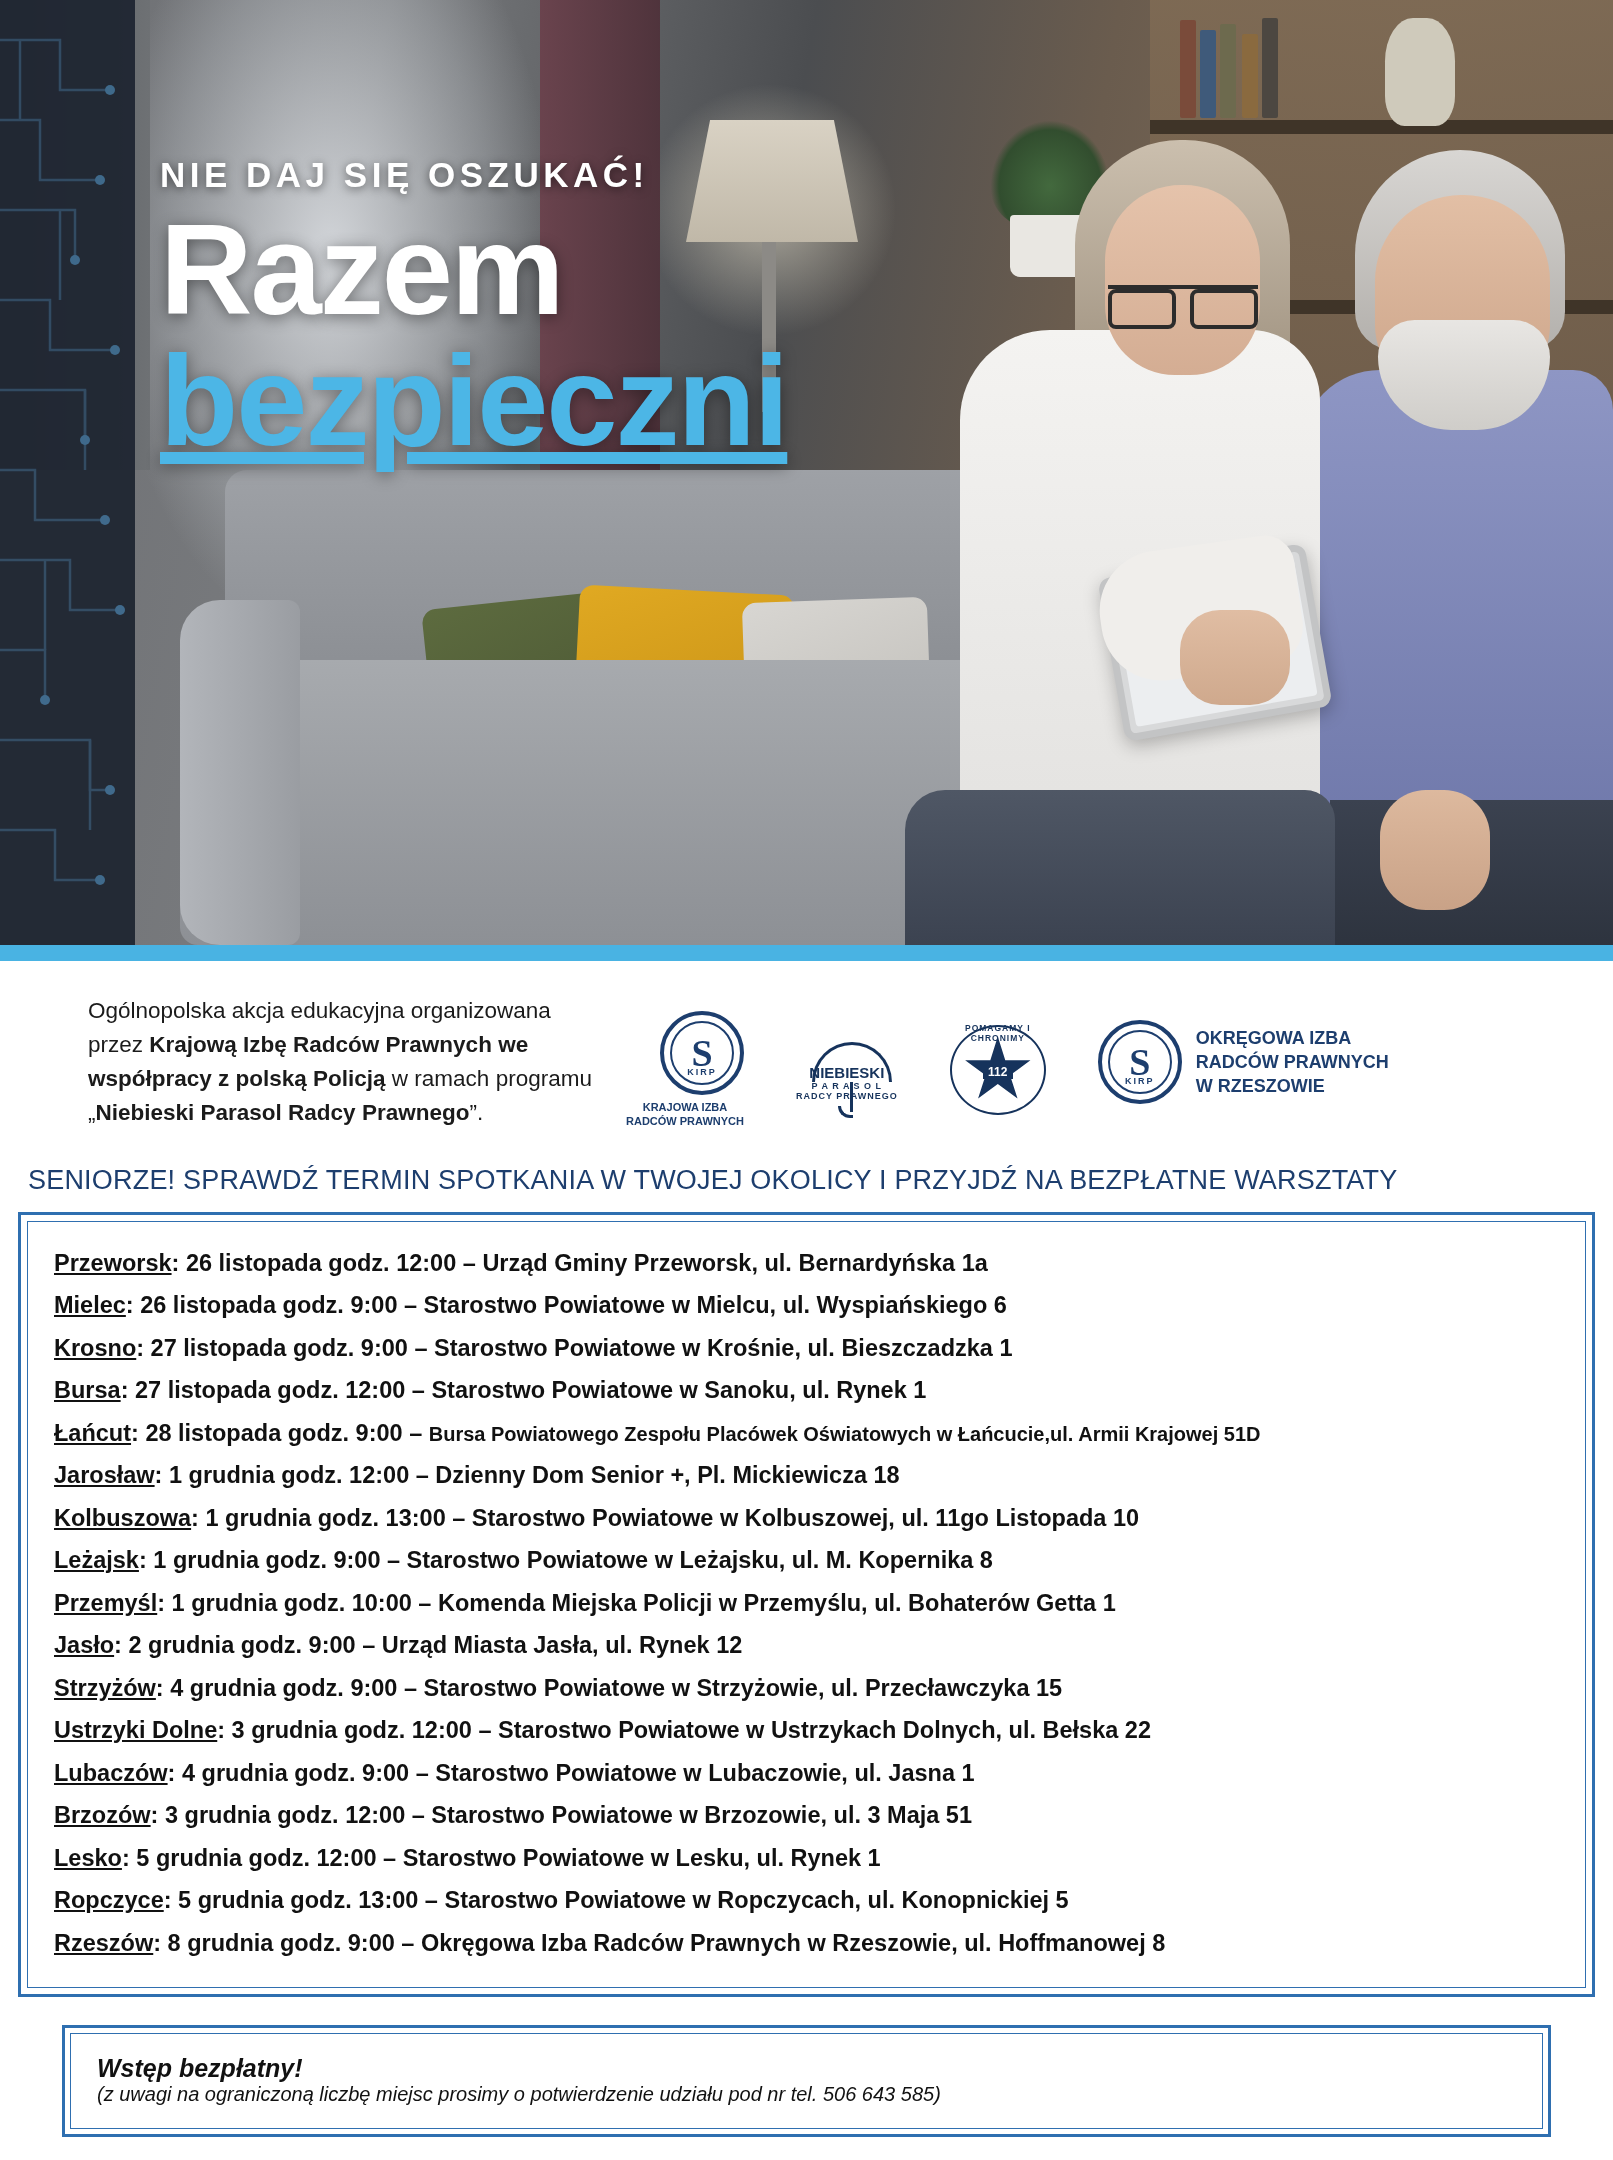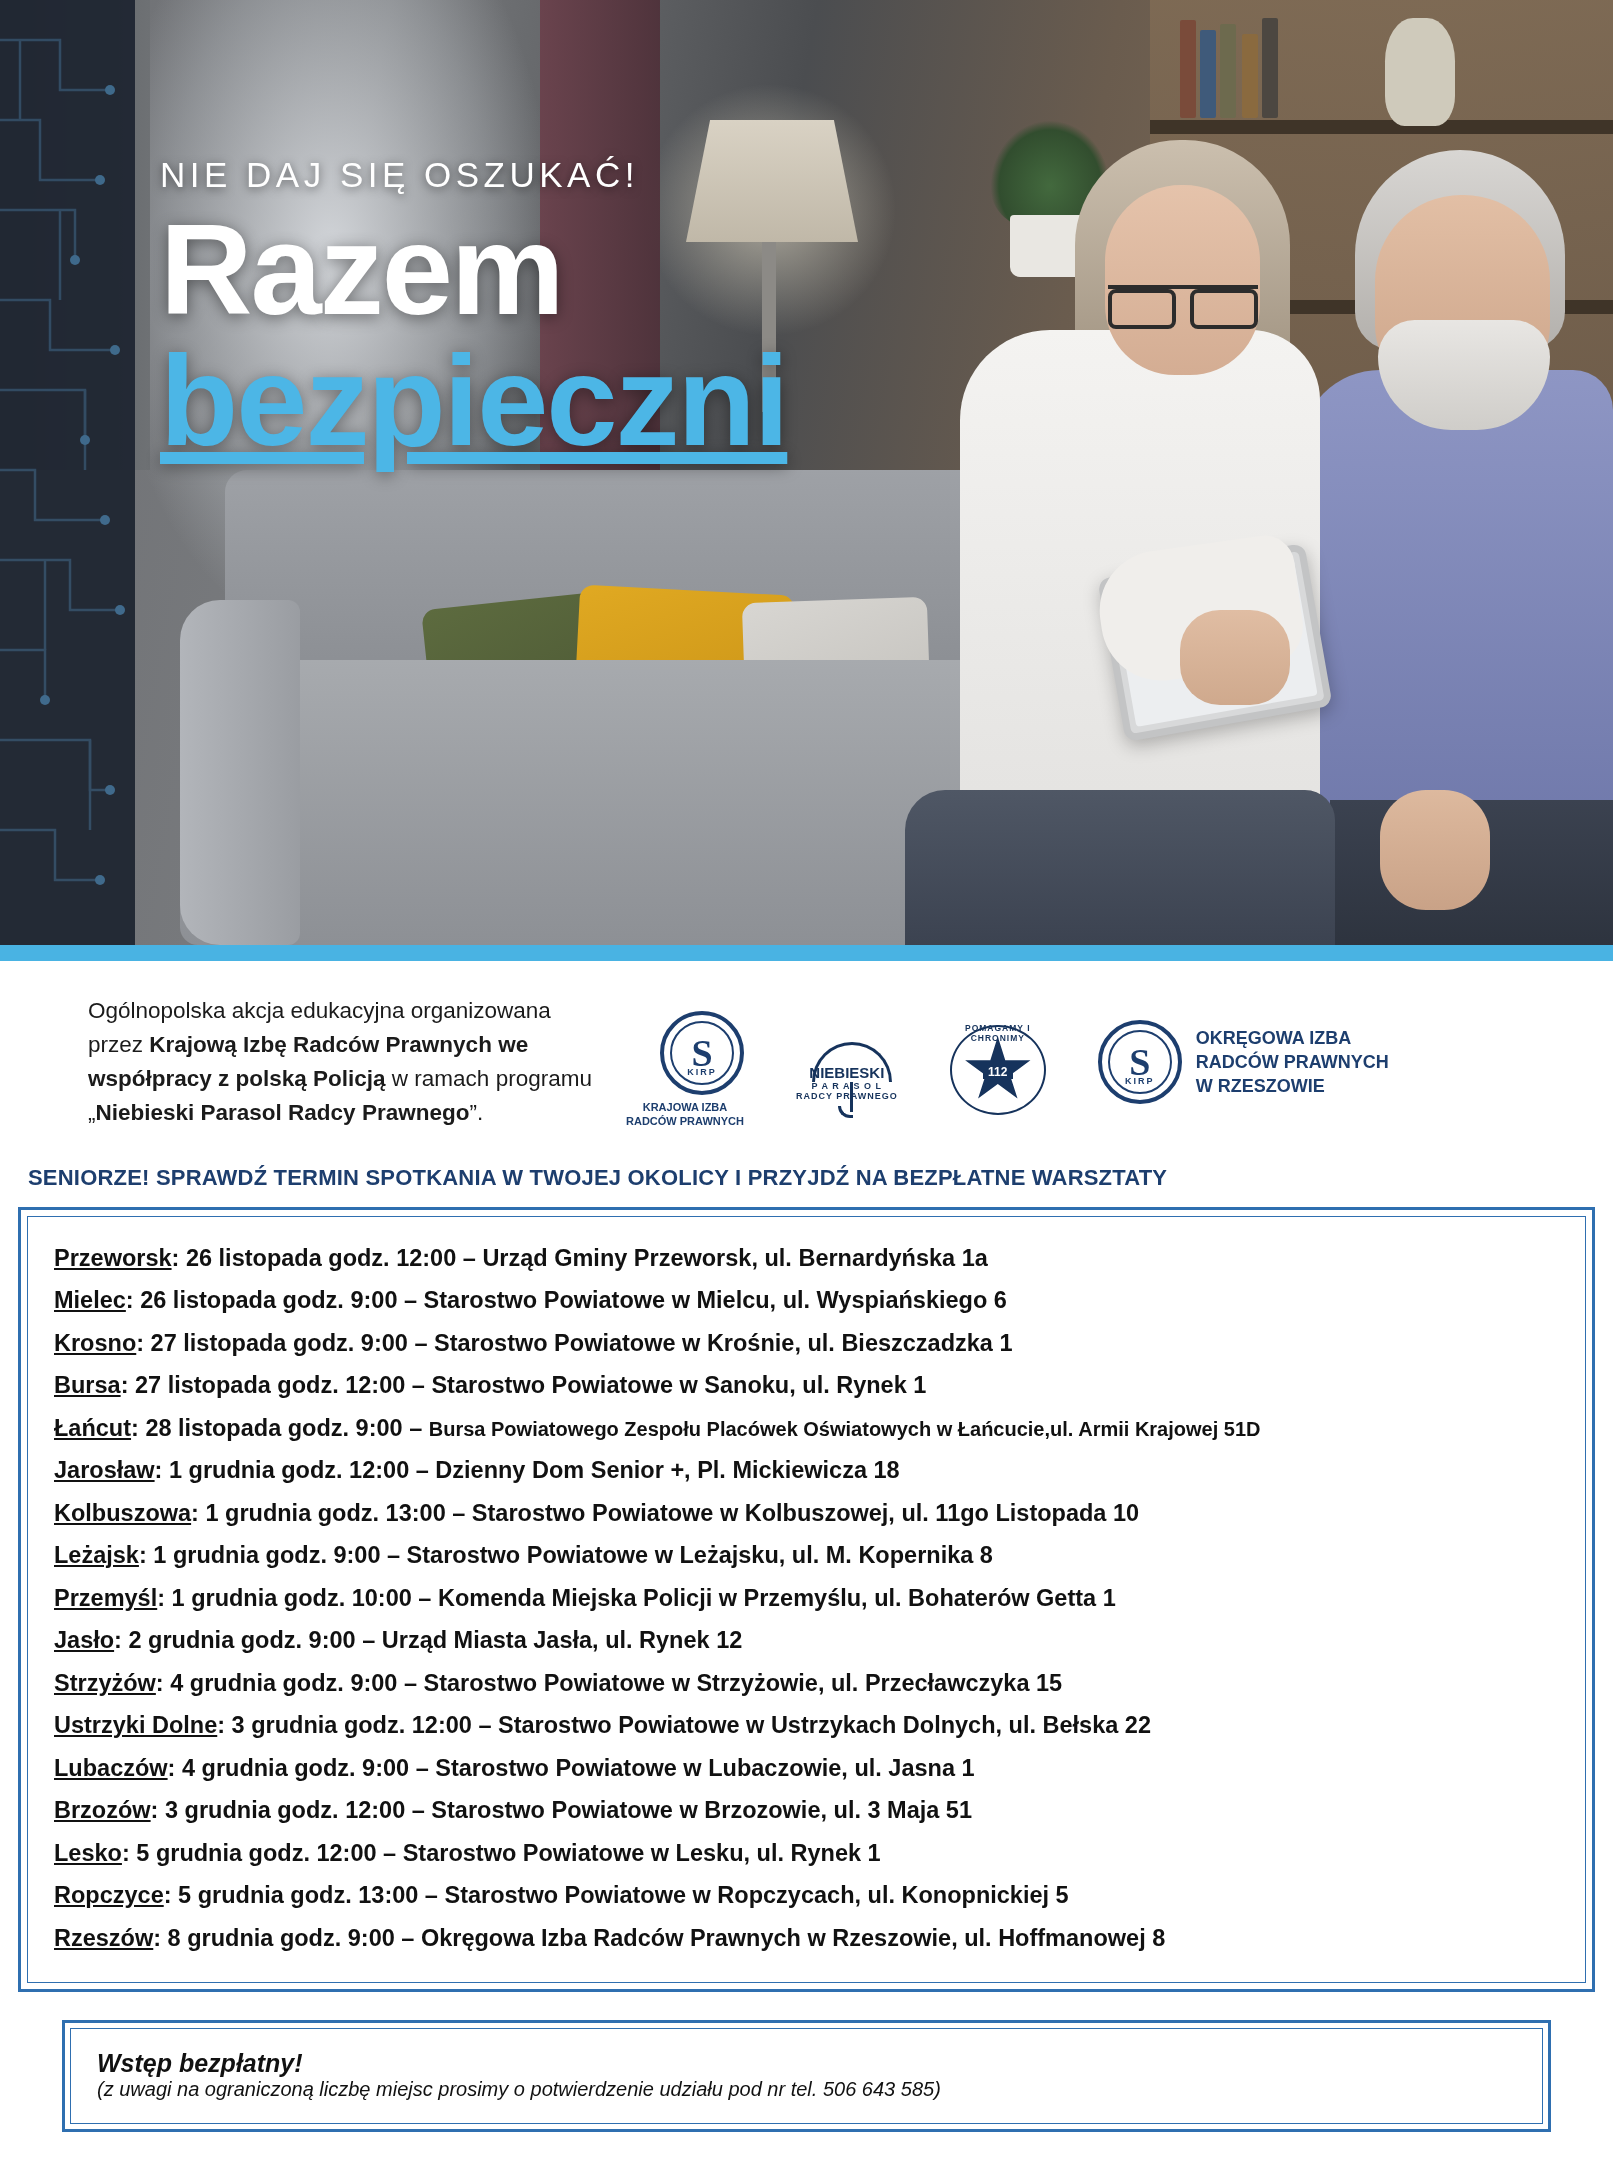--- a/index.html
+++ b/index.html
@@ -182,21 +182,21 @@
     position: absolute; left: 0; top: 0; width: 135px; height: 945px;
     background: #1d2430;
     opacity: .92;
   }
   .circuit svg { width: 100%; height: 100%; display: block; }
 
   .hero-text { position: absolute; left: 160px; top: 155px; z-index: 5; }
   .kicker {
     color: #ffffff;
     font-size: 35px;
-    font-weight: normal;
+    font-weight: bold;
     letter-spacing: 4.5px;
     text-shadow: 0 2px 10px rgba(0,0,0,.55);
   }
   .title1 {
     color: #ffffff;
     font-size: 128px;
     font-weight: bold;
     line-height: 1.02;
     letter-spacing: -2px;
     margin-top: 10px;
@@ -266,22 +266,22 @@
   }
   .police-top { position: absolute; left: 0; top: -2px; width: 96px; text-align: center; font-size: 8.5px; color: #16335c; font-weight: bold; letter-spacing: 1px; }
   .oirp-wrap { display: flex; align-items: center; gap: 14px; }
   .oirp-text { font-size: 18px; color: #1d3e6e; font-weight: bold; line-height: 1.35; }
 
   
   .call-line {
     width: 1556px;
     padding: 8px 0 10px 28px;
     color: #1d3e6e;
-    font-size: 22px;
-    font-weight: bold;
+    font-size: 27px;
+    font-weight: normal;
     letter-spacing: .2px;
     white-space: nowrap;
   }
 
   
   .sched-outer {
     margin: 6px 18px 0 18px;
     border: 3px solid #2f6fb0;
     padding: 6px;
     background: #ffffff;

